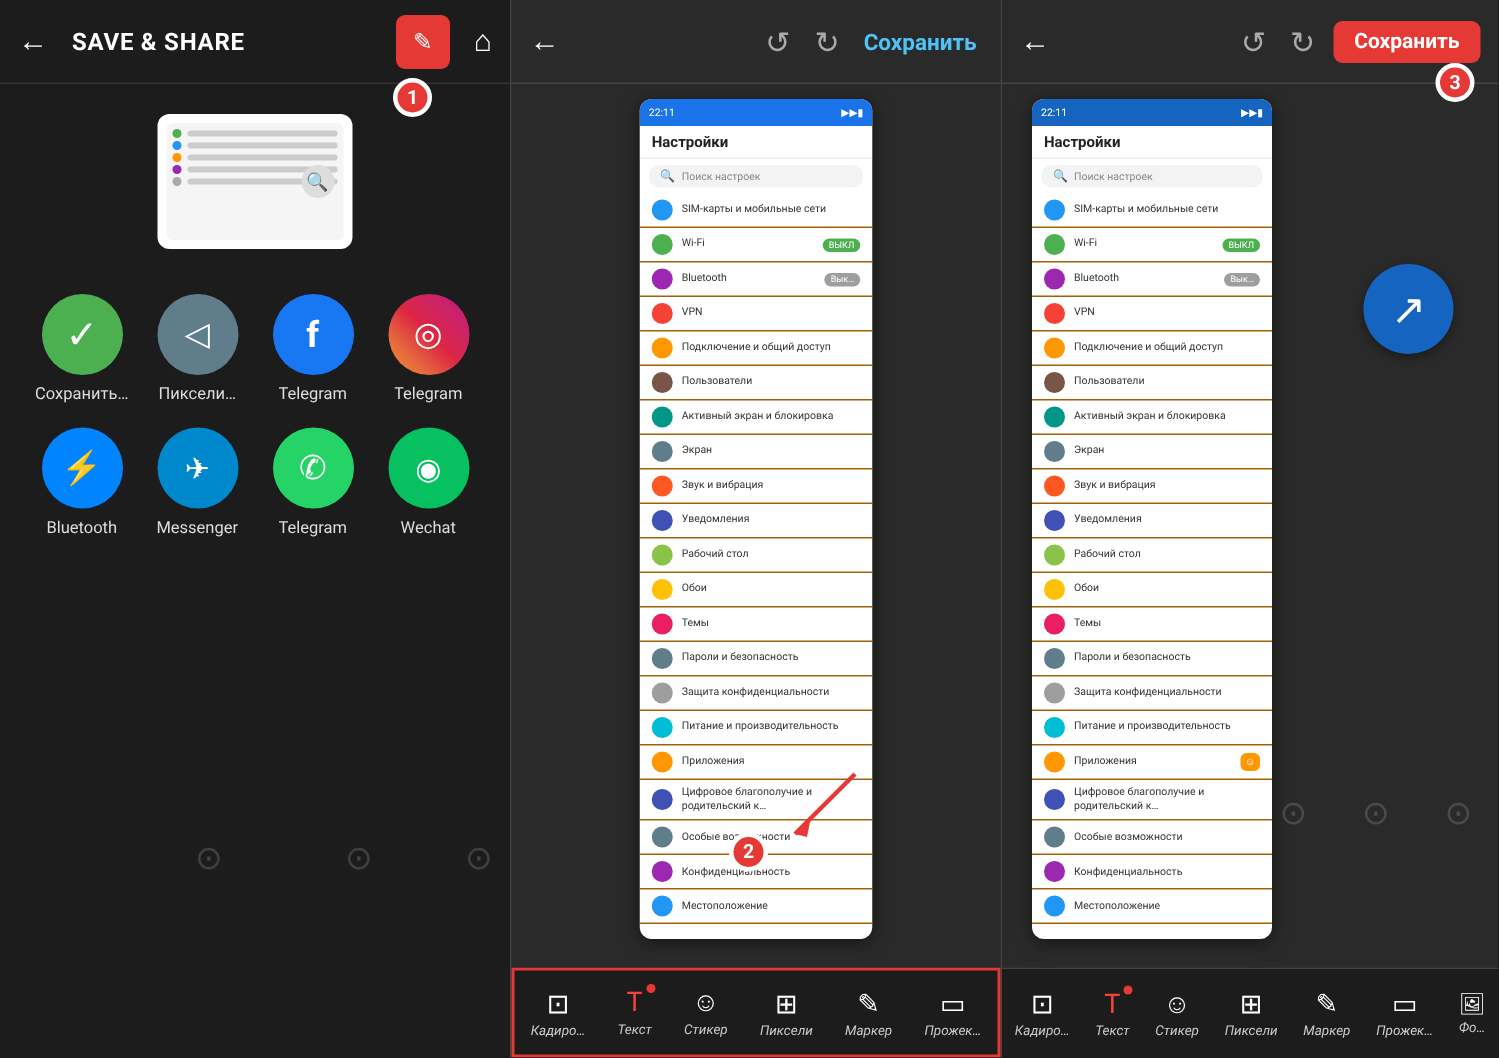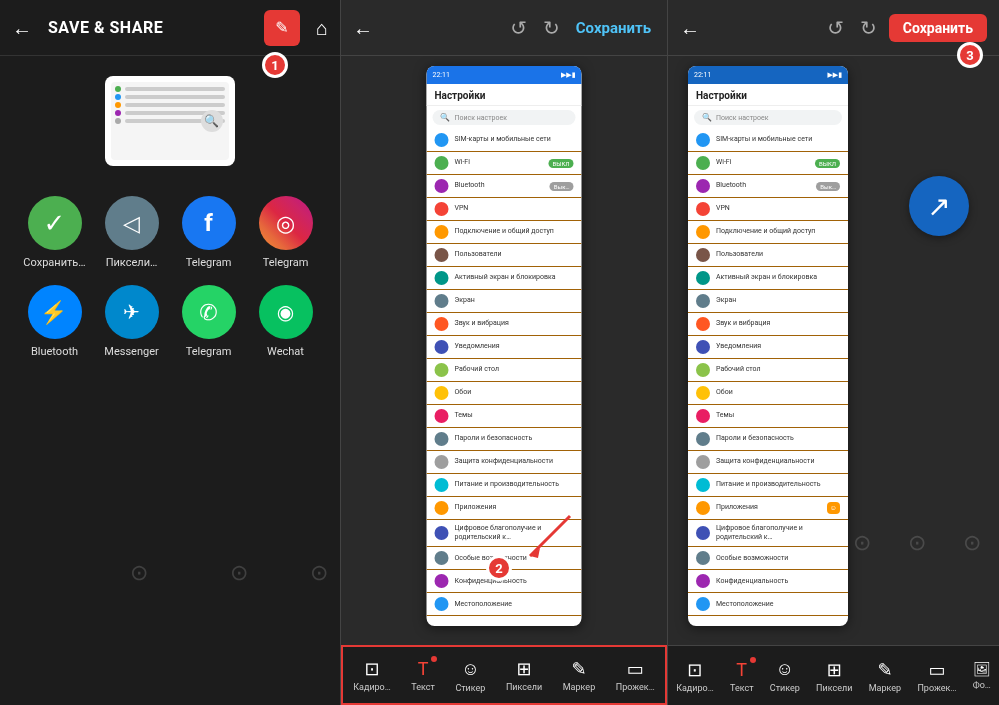--- a/index.html
+++ b/index.html
@@ -321,20 +321,21 @@
     }
 
     .tool-icon {
       font-size: 18px;
       color: #fff;
     }
 
     .tool-label {
       color: #ccc;
       font-size: 9px;
+      font-style: italic;
     }
 
     .tool-dot {
       position: absolute;
       top: -2px;
       right: -2px;
       width: 6px;
       height: 6px;
       border-radius: 50%;
       background: #e53935;

